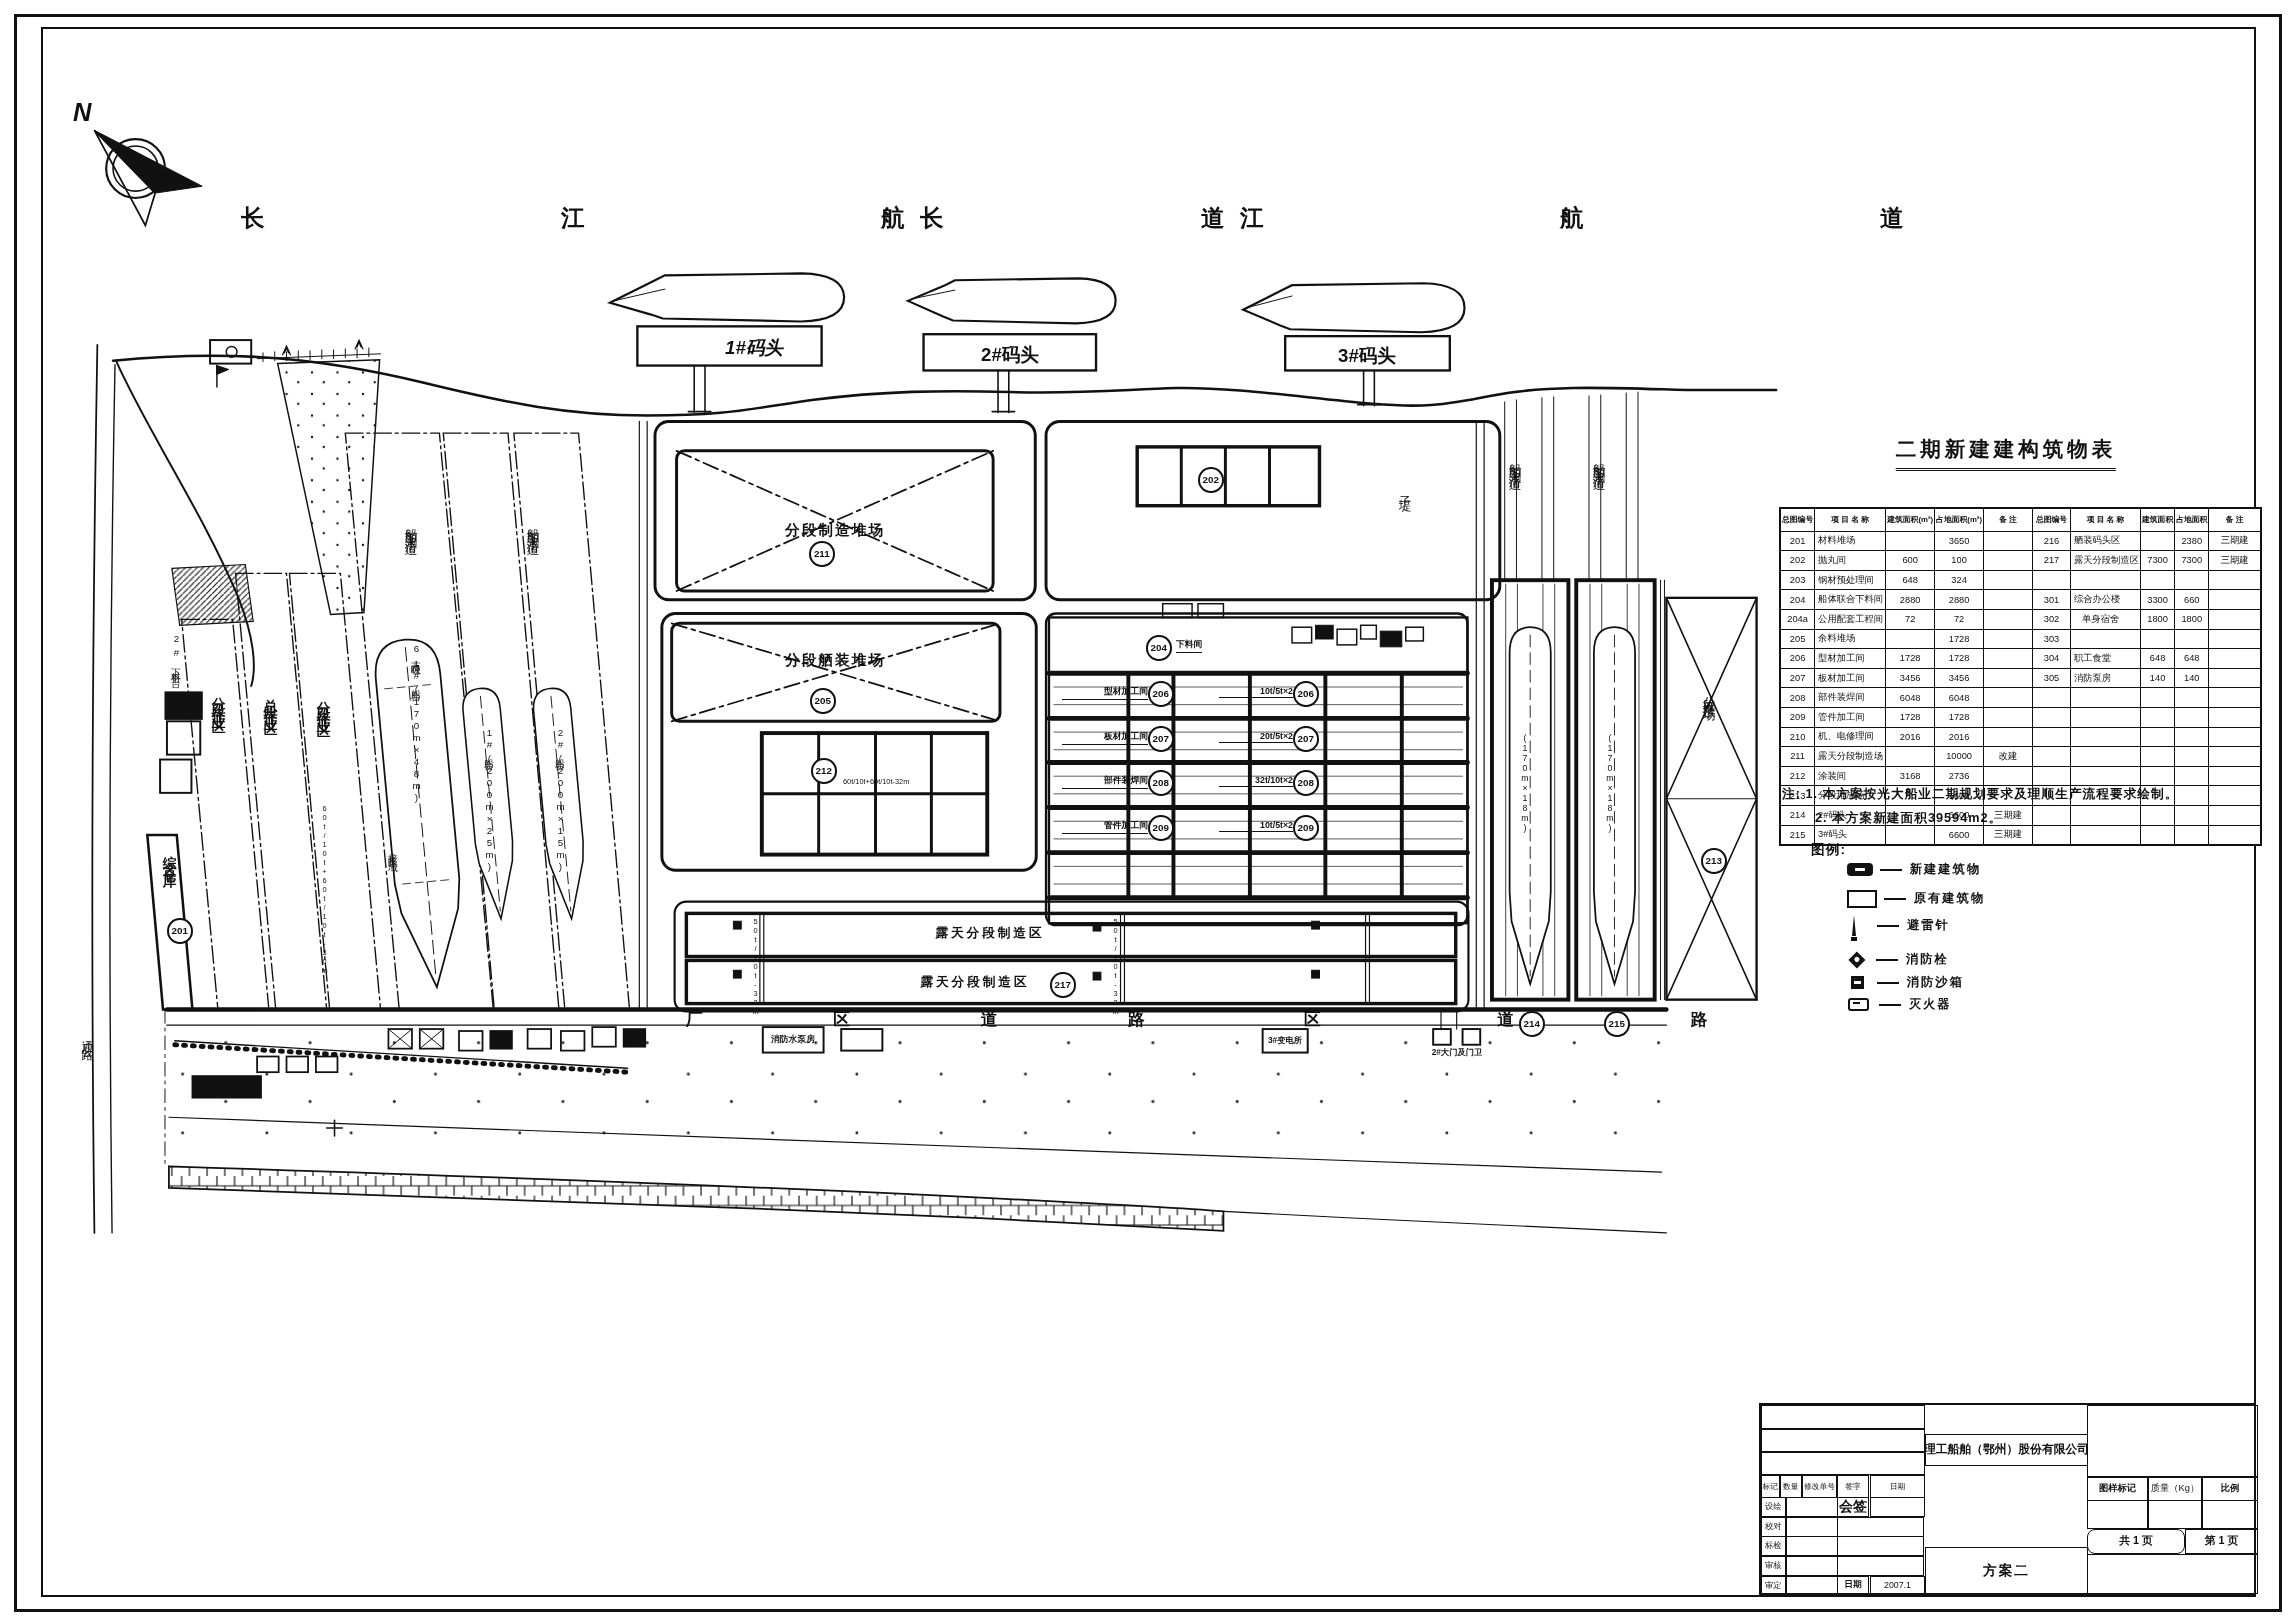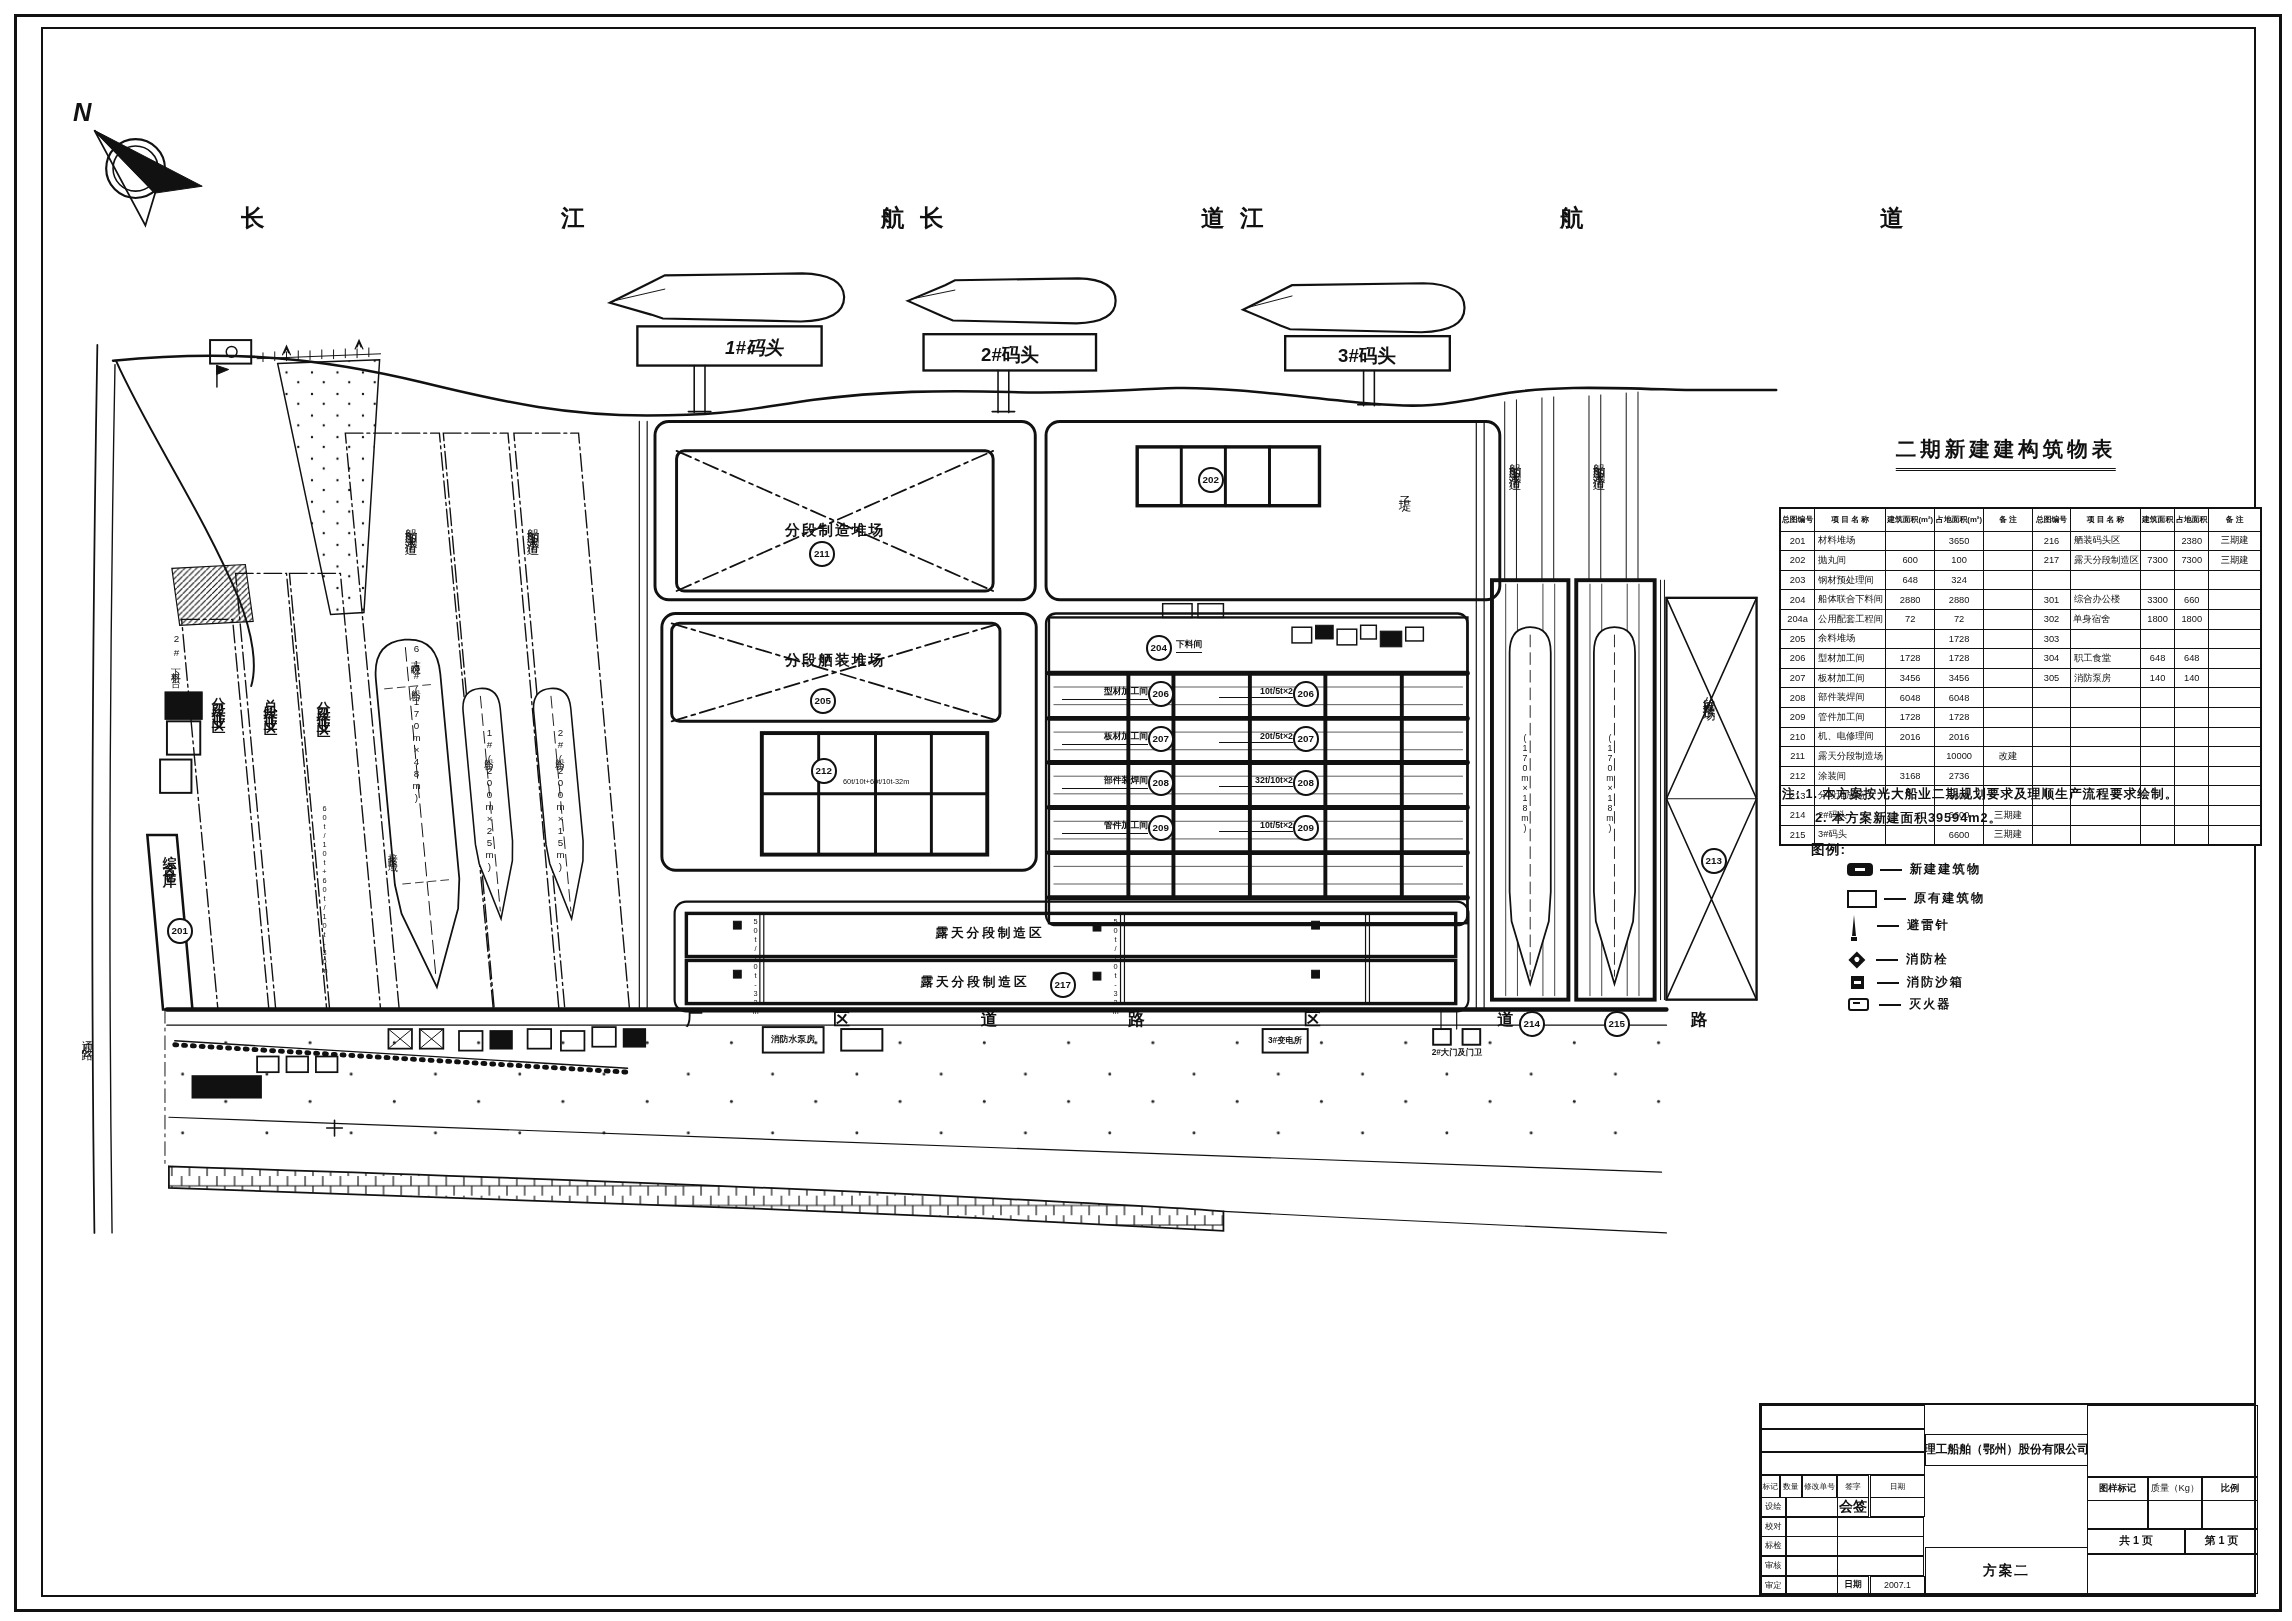--- a/index.html
+++ b/index.html
@@ -424,21 +424,21 @@
           <td></td>
         </tr>
 
         <tr>
           <td>204a</td>
           <td style="text-align:left;padding-left:2.9px;">公用配套工程间</td>
           <td>72</td>
           <td>72</td>
           <td></td>
           <td>302</td>
-          <td style="text-align:left;padding-left:2px;">单身宿舍</td>
+          <td style="text-align:left;padding-left:11px;">单身宿舍</td>
           <td>1800</td>
           <td>1800</td>
           <td></td>
         </tr>
 
         <tr>
           <td>205</td>
           <td style="text-align:left;padding-left:2.9px;">余料堆场</td>
           <td></td>
           <td>1728</td>
@@ -648,18 +648,18 @@
     <div class="cell" style="left:164px;top:0;width:163px;height:32px;font-size:11.8px;font-weight:bold;margin-top:29px;">理工船舶（鄂州）股份有限公司</div>
     <div class="cell" style="left:164px;top:142px;width:163px;height:47px;font-size:13.7px;font-weight:bold;letter-spacing:2px;">方案二</div>
 
     <div class="cell" style="left:326px;top:0;width:171px;height:72px;"></div>
     <div class="cell" style="left:326px;top:72px;width:61px;height:23.5px;font-size:9.3px;font-weight:bold;">图样标记</div>
     <div class="cell" style="left:387px;top:72px;width:54px;height:23.5px;font-size:9.3px;font-weight:normal;">质量（Kg）</div>
     <div class="cell" style="left:441px;top:72px;width:56px;height:23.5px;font-size:9.3px;font-weight:bold;">比例</div>
     <div class="cell" style="left:326px;top:95px;width:61px;height:29px;"></div>
     <div class="cell" style="left:387px;top:95px;width:54px;height:29px;"></div>
     <div class="cell" style="left:441px;top:95px;width:56px;height:29px;"></div>
-    <div class="cell" style="left:326px;top:124px;width:98px;height:24.5px;font-size:10.8px;font-weight:bold;">共 1 页</div>
+    <div class="cell" style="left:326px;top:124px;width:98px;height:24.5px;font-size:10.8px;font-weight:bold;border-radius:8px;">共 1 页</div>
     <div class="cell" style="left:424px;top:124px;width:73px;height:24.5px;font-size:10.8px;font-weight:bold;">第 1 页</div>
     <div class="cell" style="left:326px;top:149px;width:171px;height:40px;"></div>
   </div>
 </div>
 
 
 </body></html>

